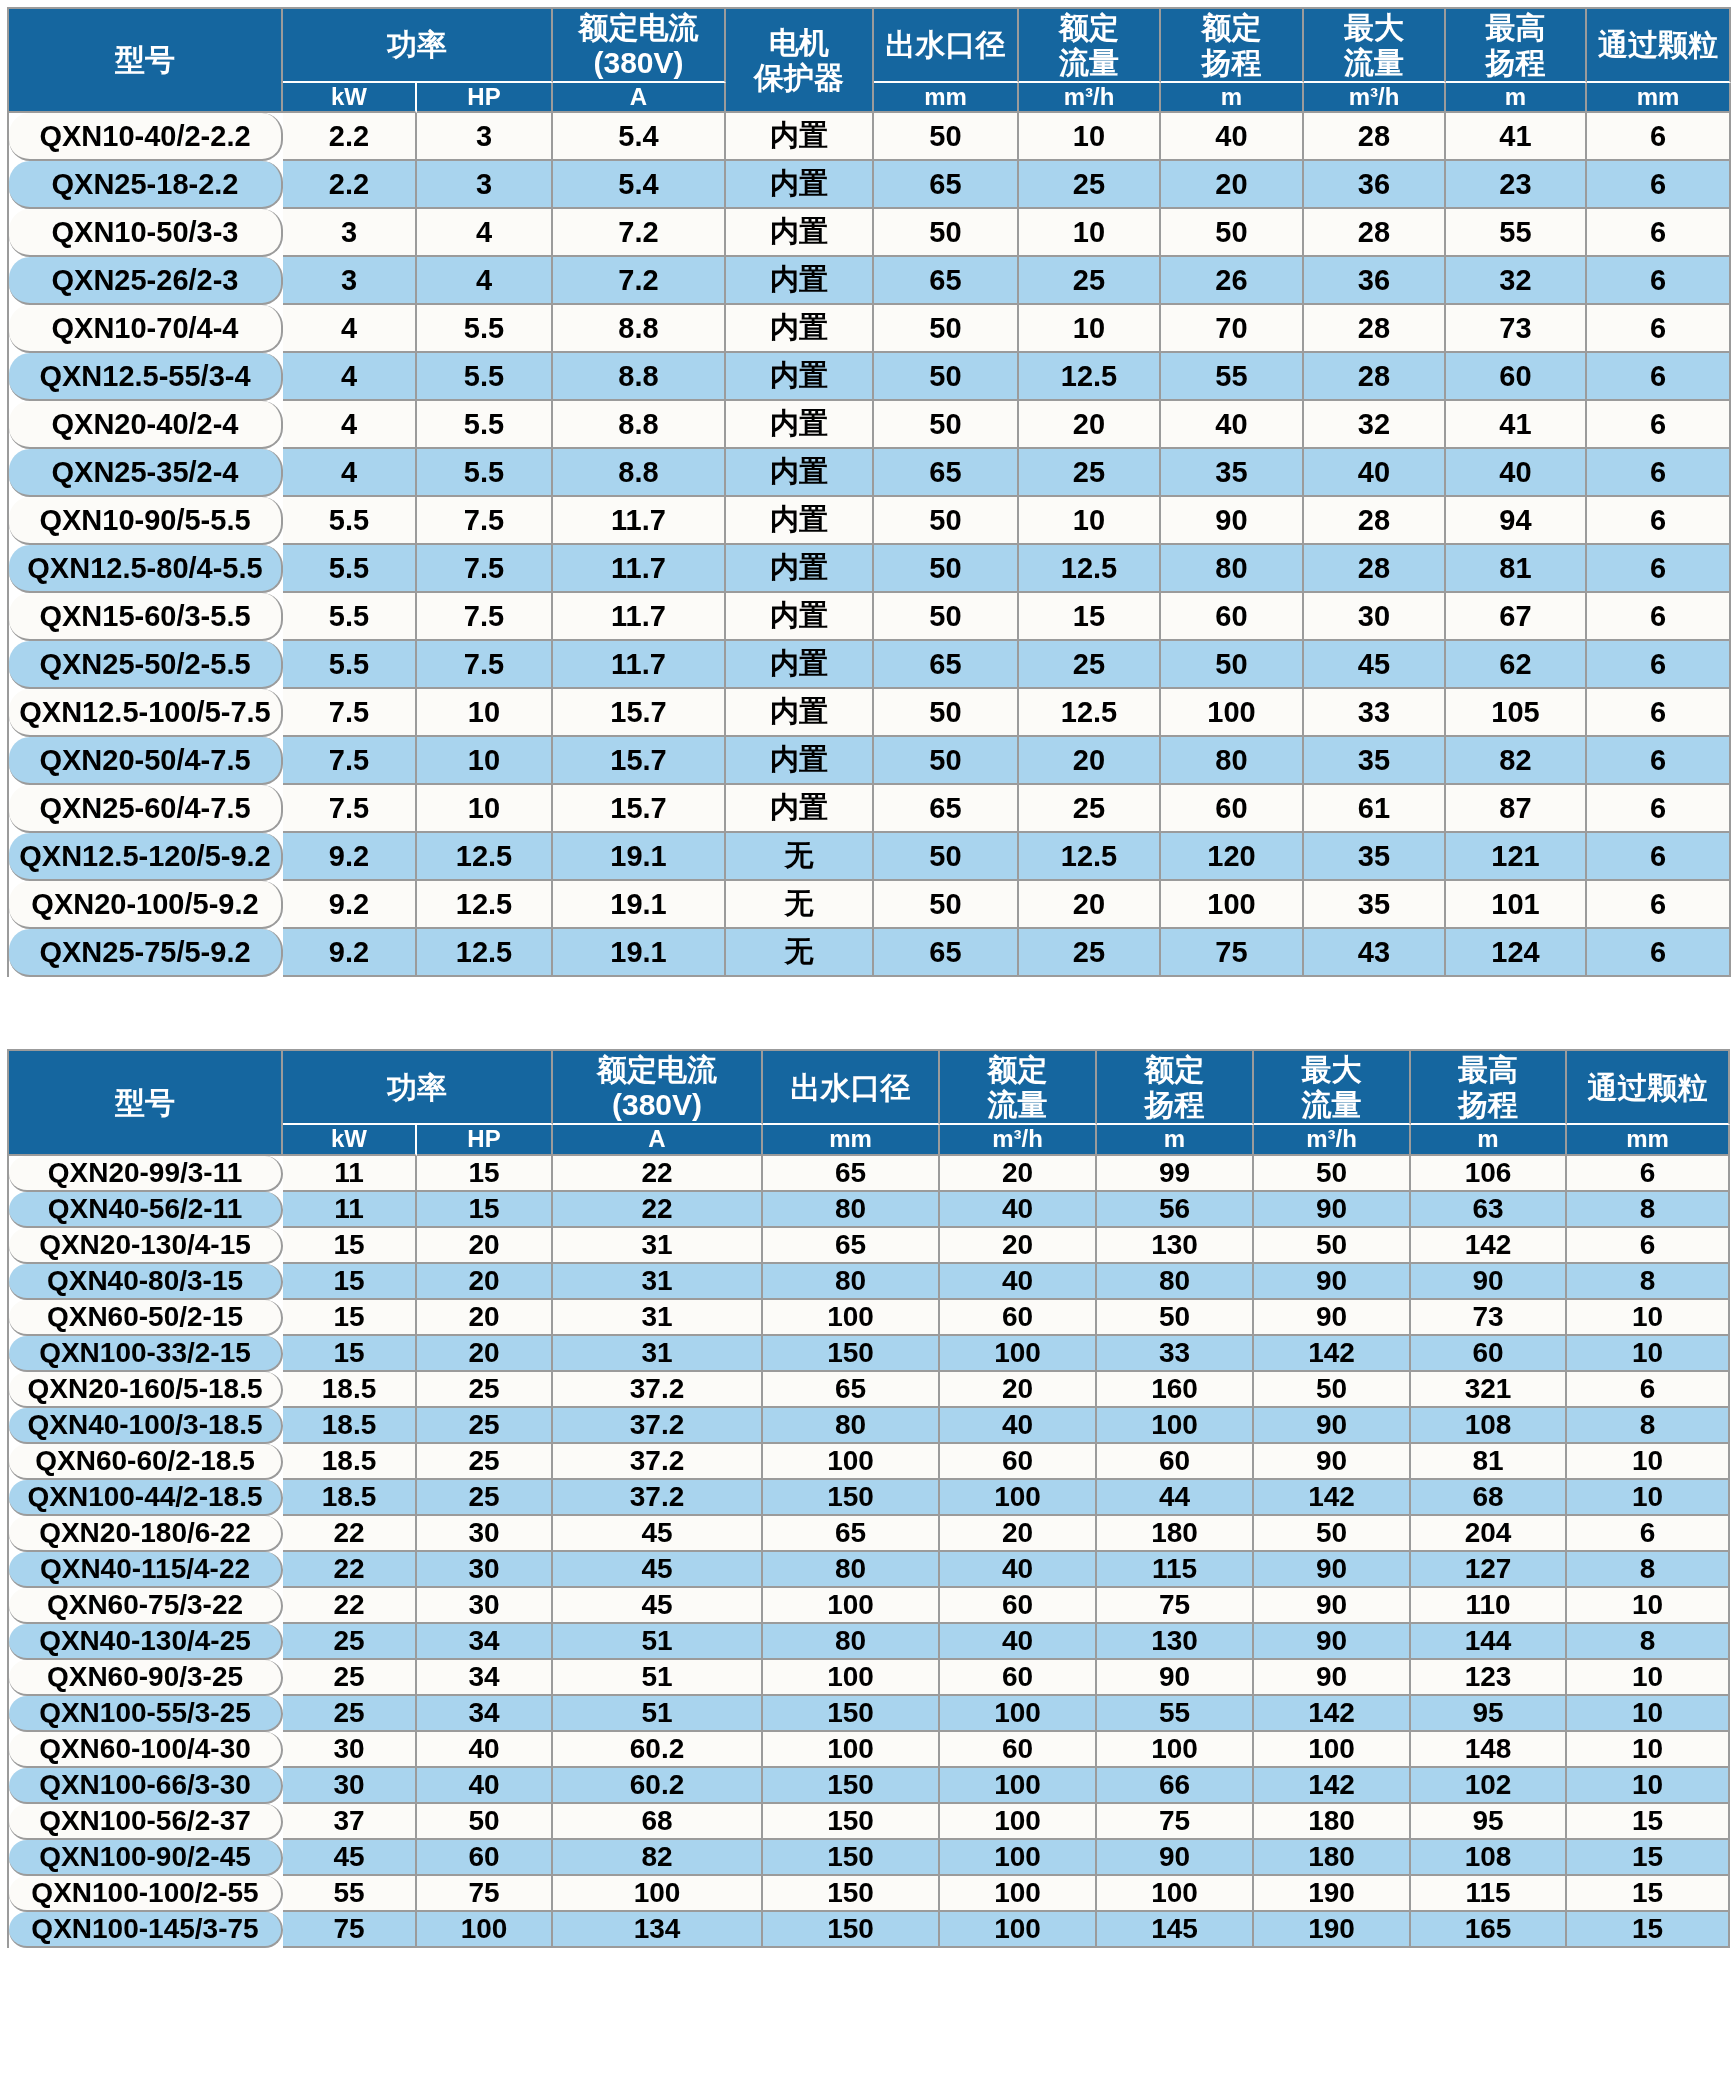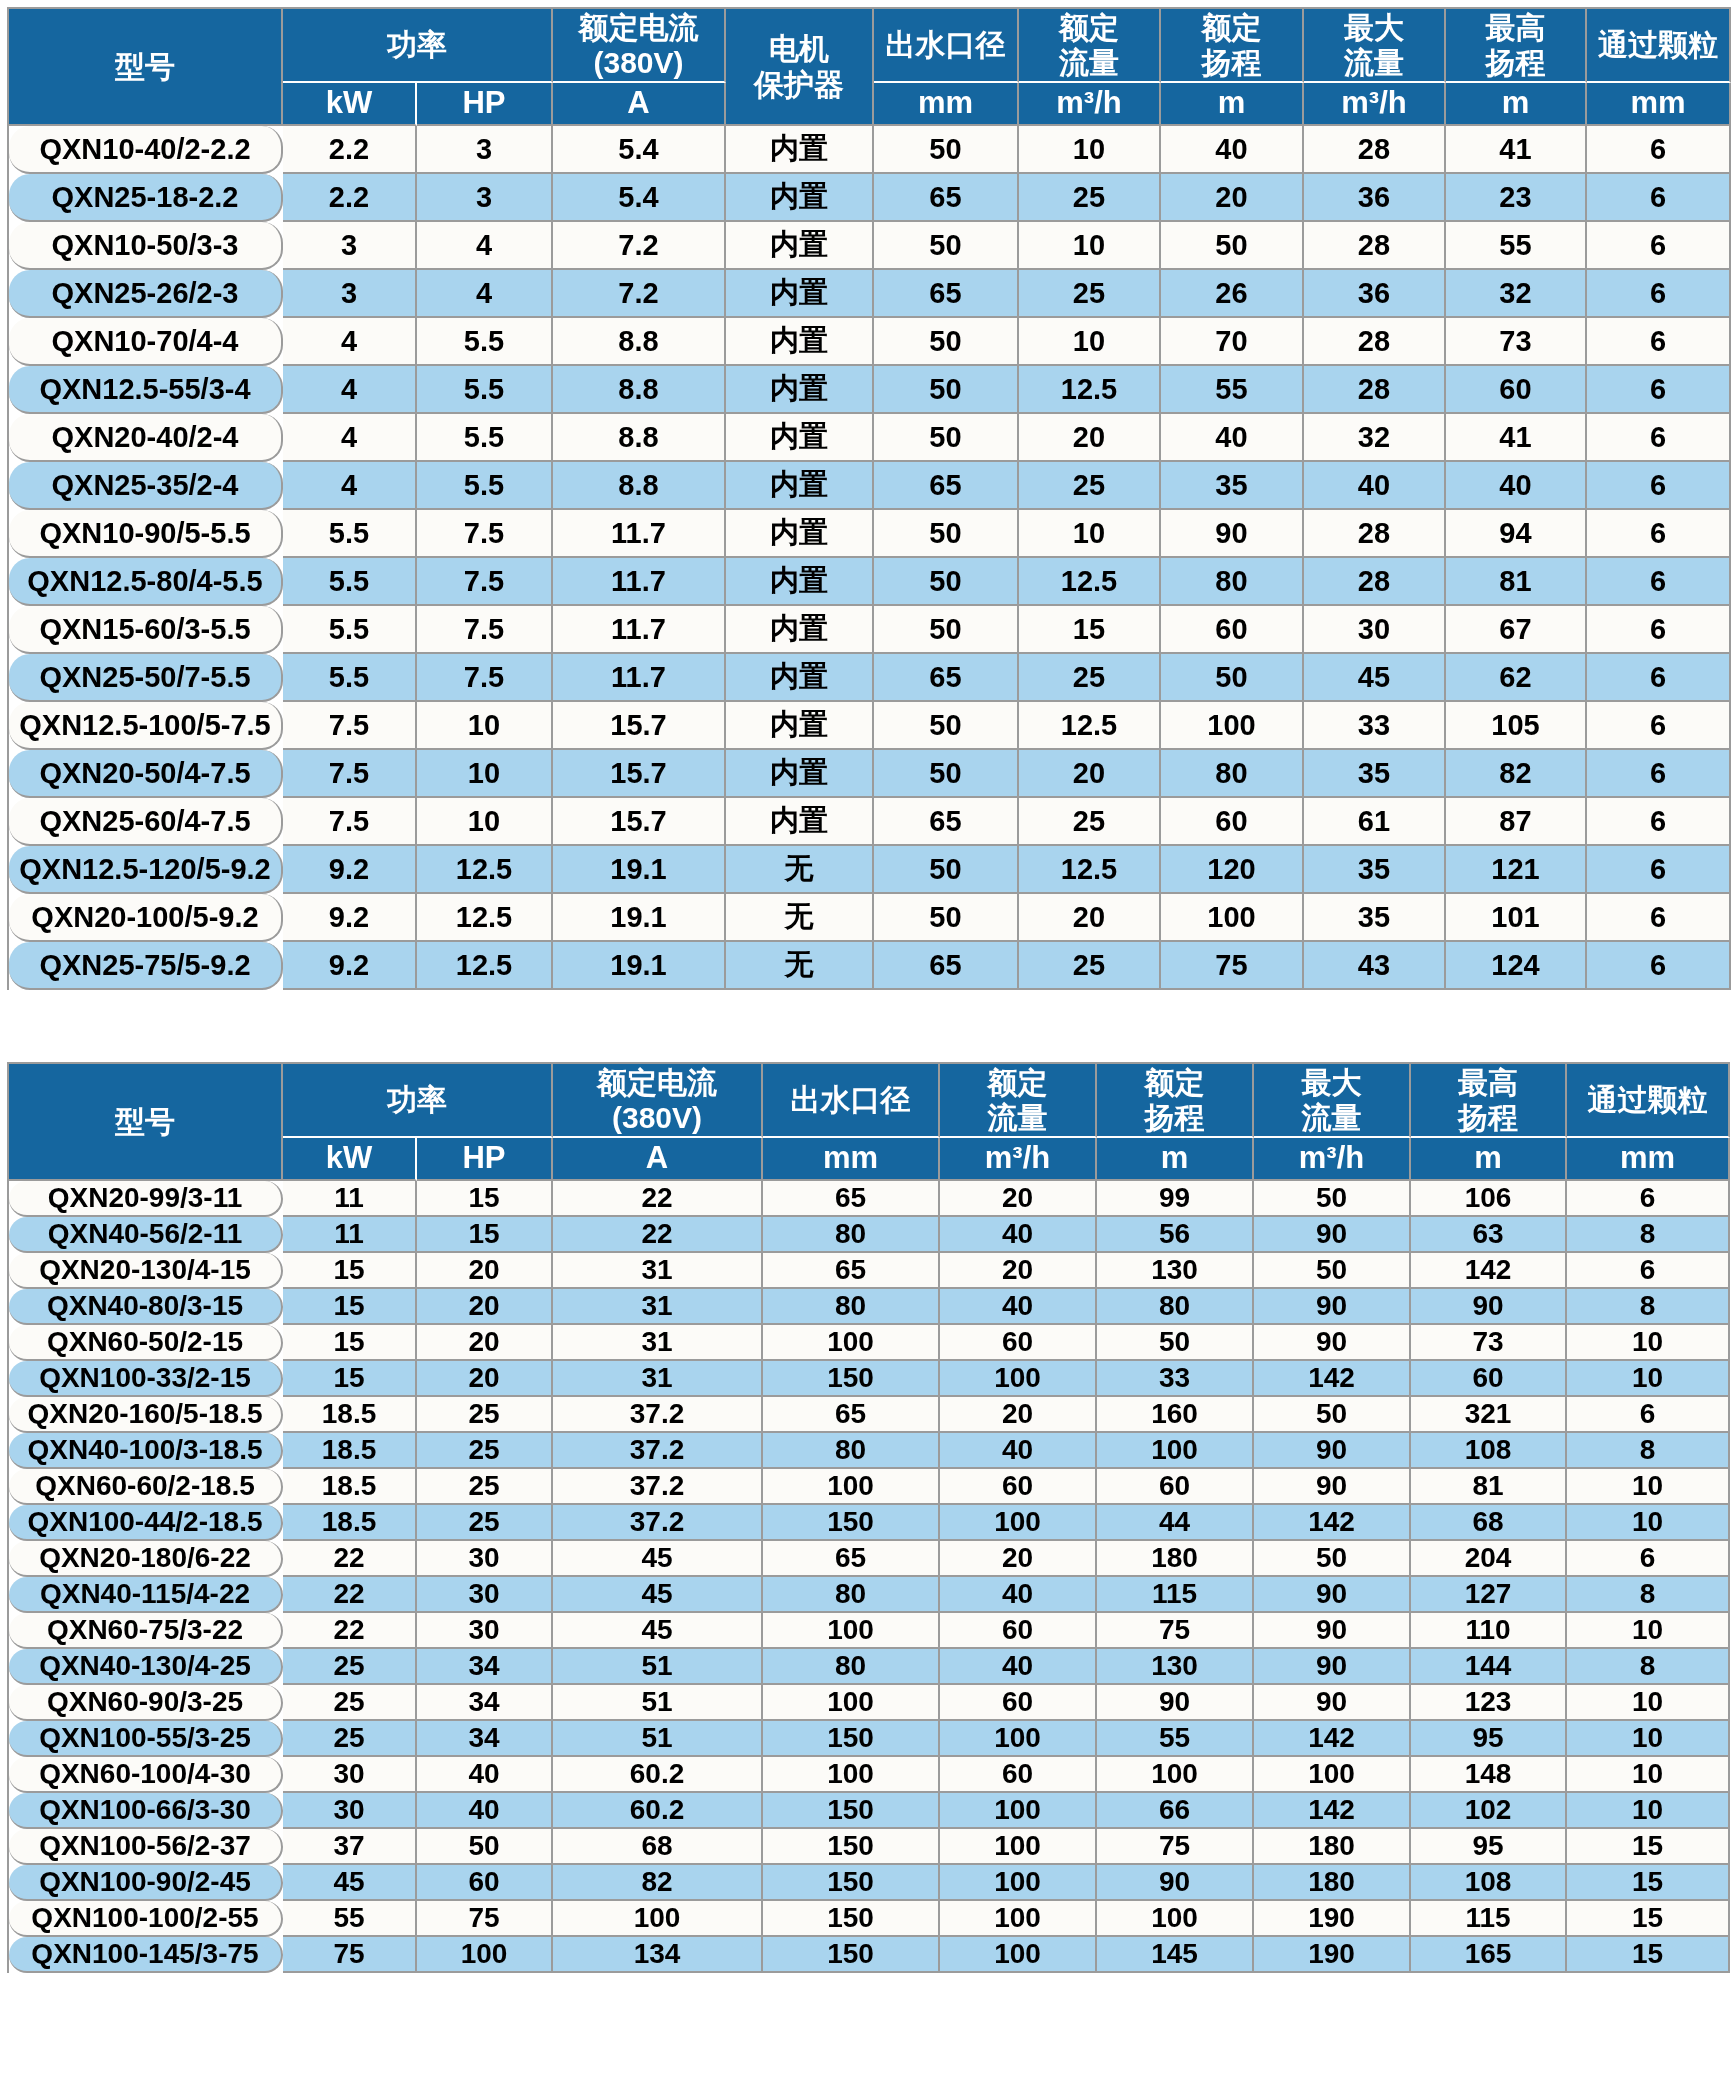--- a/index.html
+++ b/index.html
@@ -36,21 +36,21 @@
     overflow:hidden;
   }
   
   table.spec thead th{
     background:var(--header-bg);
     color:#ffffff;
     white-space:pre-line;
     line-height:1.18;
   }
   tr.hdr-main th{font-size:30px;height:74px;}
-  tr.hdr-sub th{font-size:31px;height:43px;border-top:0;}
+  tr.hdr-sub th{font-size:24px;height:30px;border-top:0;}
   
   tr.hdr-main th.has-sub{border-bottom:2.6px solid var(--hdr-sep);}
   
   tr.hdr-sub th.wsep{border-right:2.6px solid var(--hdr-sep);}
   
   table.spec td{color:var(--ink);}
   .t1 tbody td{font-size:29px;height:48px;}
   .t2 tbody td{font-size:28px;height:36px;}
   .t1 tbody tr:nth-child(odd) td,
   .t2 tbody tr:nth-child(odd) td{background:var(--row-white);}
@@ -247,21 +247,21 @@
           <td>11.7</td>
           <td>内置</td>
           <td>50</td>
           <td>15</td>
           <td>60</td>
           <td>30</td>
           <td>67</td>
           <td>6</td>
         </tr>
         <tr>
-          <td class="model">QXN25-50/7-5.5</td>
+          <td class="model">QXN25-50/2-5.5</td>
           <td>5.5</td>
           <td>7.5</td>
           <td>11.7</td>
           <td>内置</td>
           <td>65</td>
           <td>25</td>
           <td>50</td>
           <td>45</td>
           <td>62</td>
           <td>6</td>

